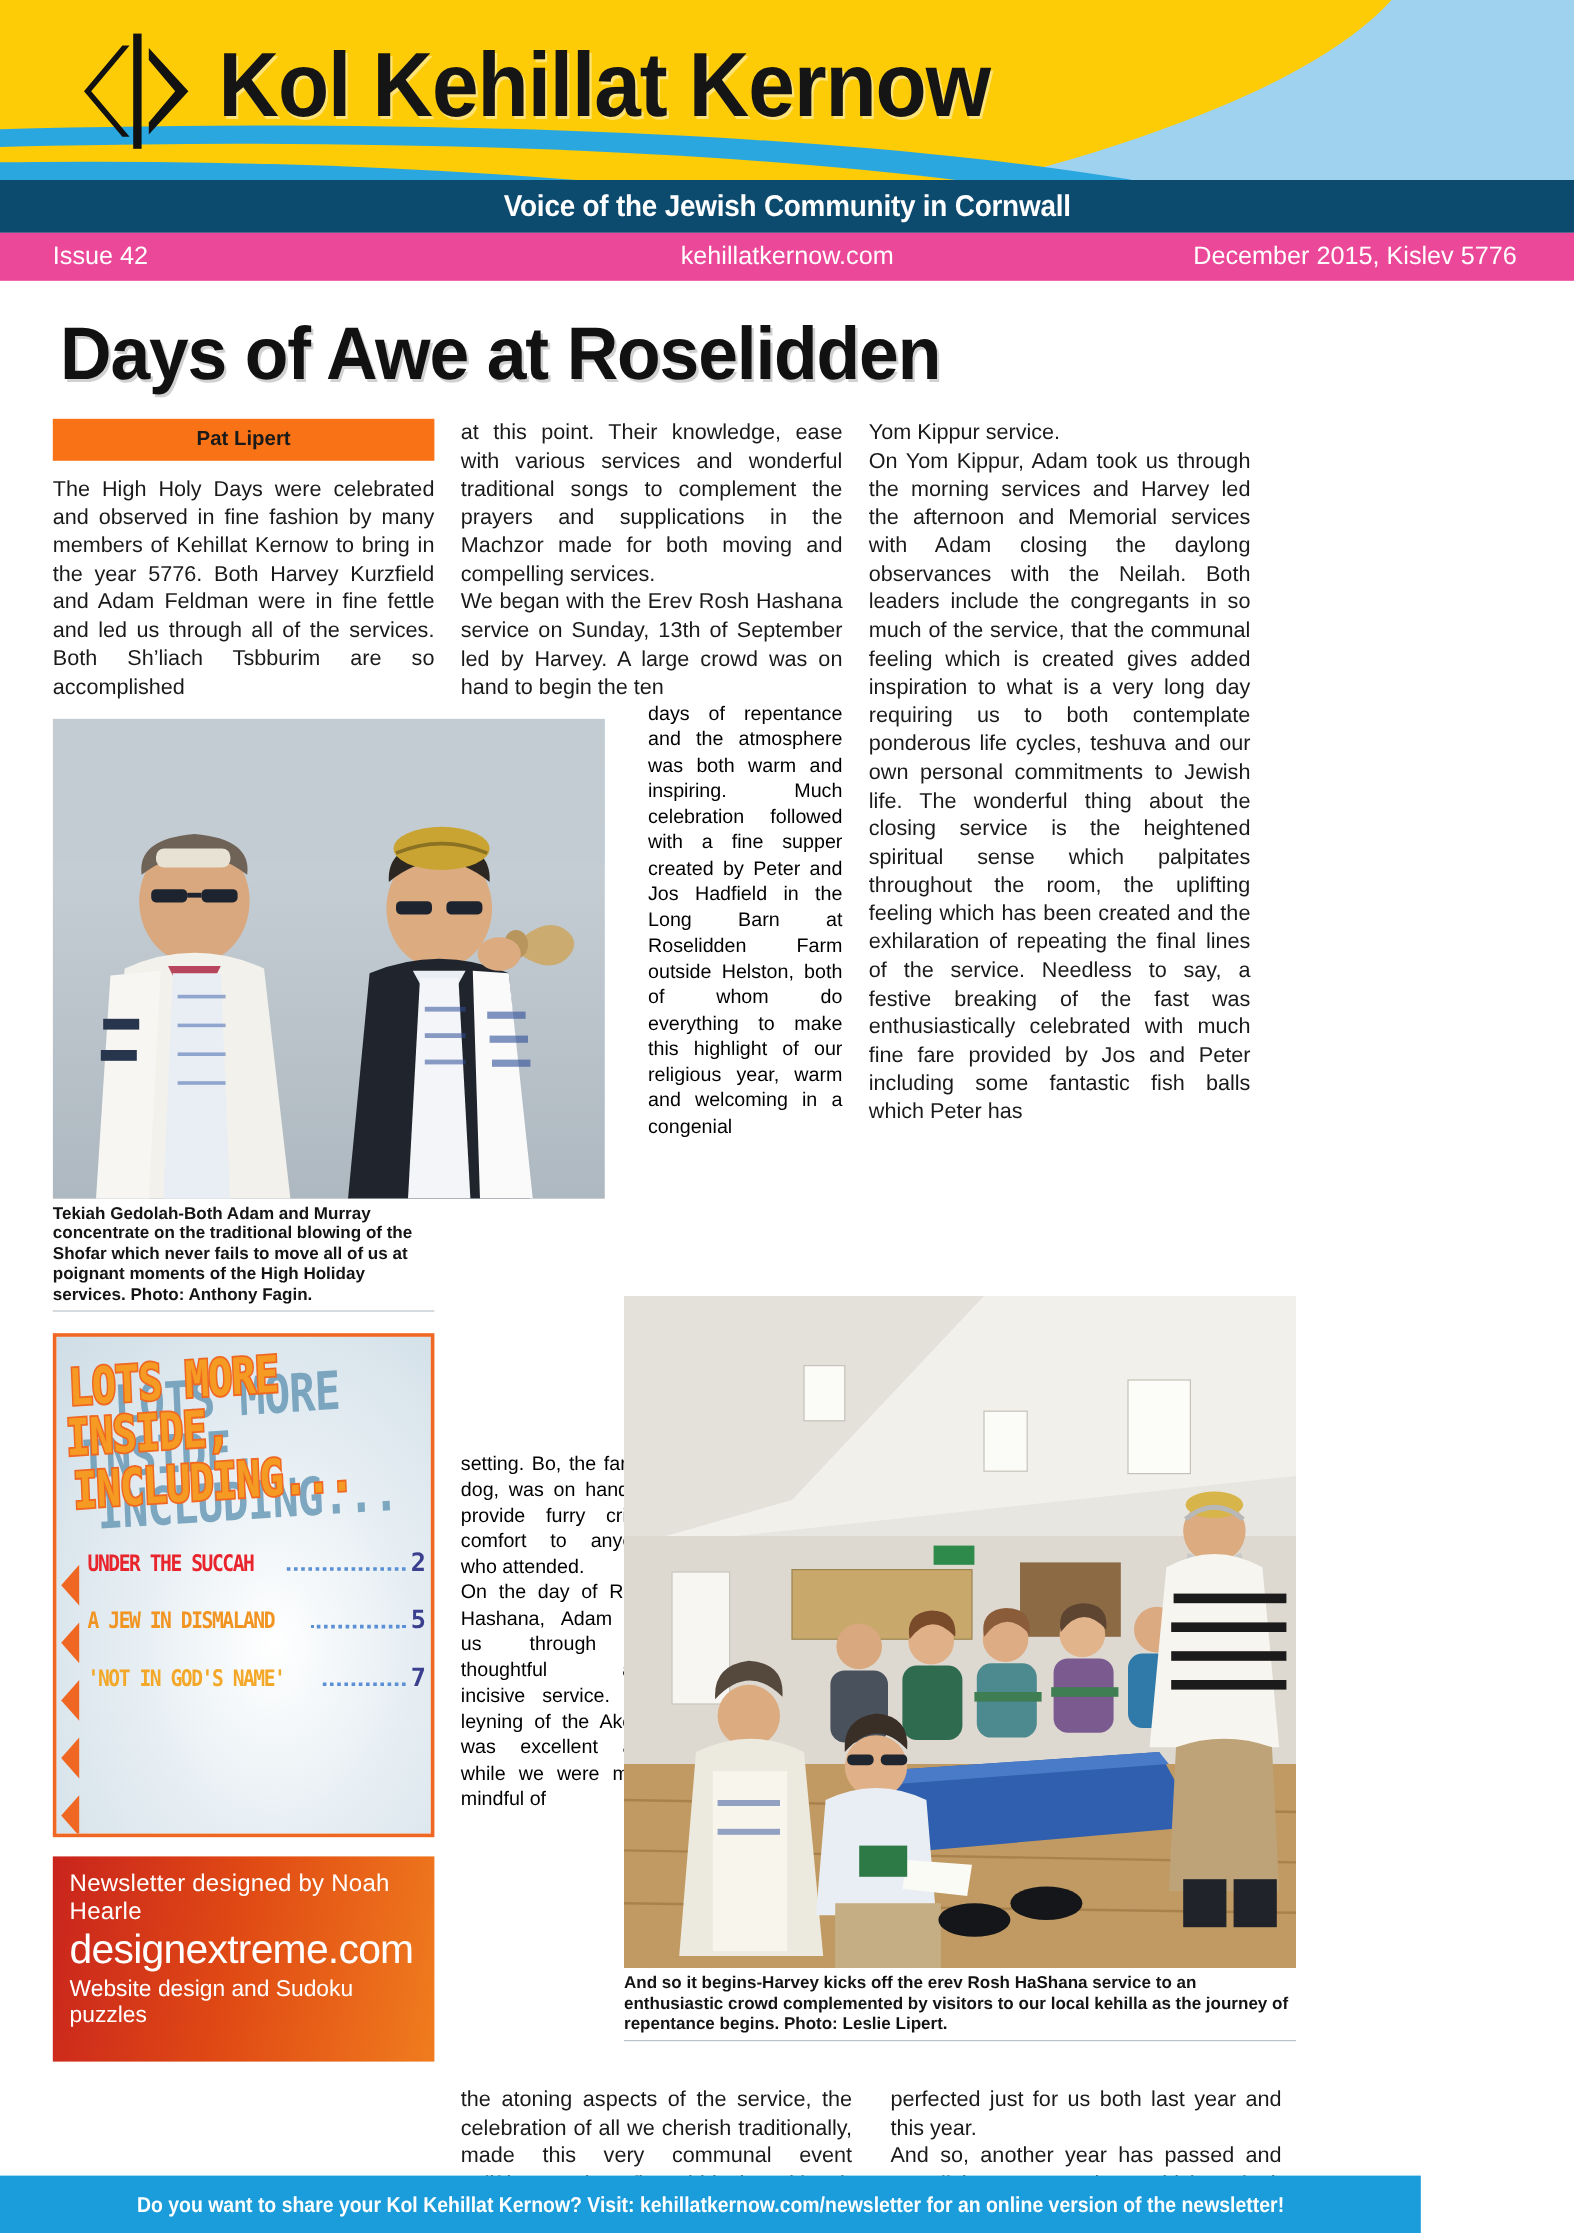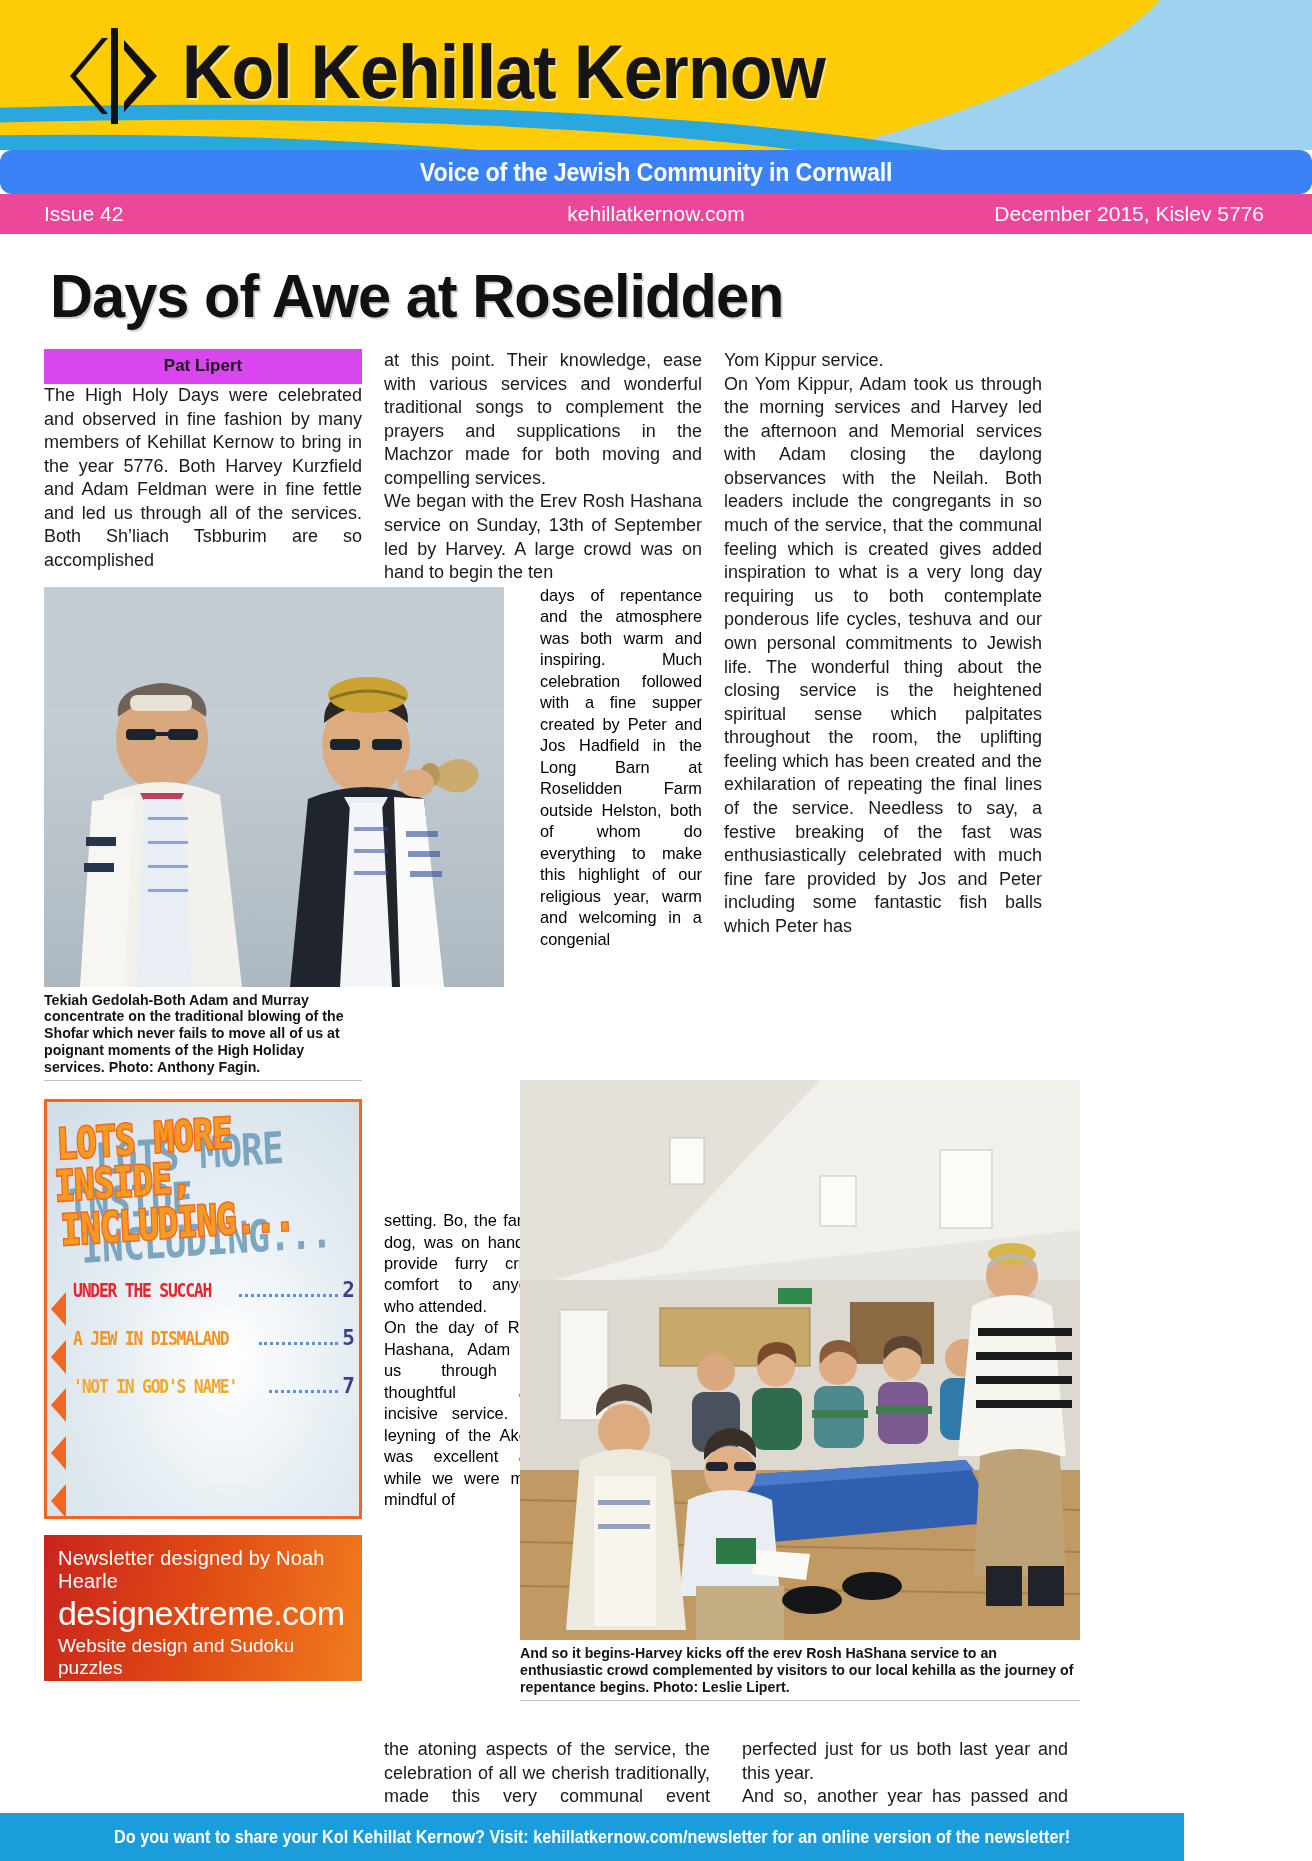--- a/index.html
+++ b/index.html
@@ -53,22 +53,22 @@
     color: #151515;
     font-family: "Liberation Sans Narrow", "Liberation Sans", sans-serif;
     transform: scaleX(0.92);
     transform-origin: left center;
     text-shadow: 2px 2px 0 rgba(255,255,255,0.45);
     white-space: nowrap;
   }
 
   
   .tagline-bar {
-    position: relative; height: 44px; background: #3b82f6;
-    display: flex; align-items: center; justify-content: center; border-radius: 12px;
+    position: relative; height: 44px; background: #0c4a6e;
+    display: flex; align-items: center; justify-content: center;
   }
   .tagline {
     color: #ffffff; font-size: 25px; font-weight: 700;
     transform: scaleX(0.93); letter-spacing: -0.2px;
     white-space: nowrap;
   }
 
   
   .issue-bar {
     height: 40px; background: #ec4899;
@@ -90,23 +90,23 @@
     text-shadow: 2px 2px 0 rgba(0,0,0,0.18);
   }
 
   .cols { display: flex; gap: 22px; align-items: flex-start; }
   .col { width: 318px; }
   .col-1 { width: 318px; }
   .col-2 { width: 318px; }
   .col-3 { width: 318px; }
 
   .byline {
-    background: #d946ef; color: #1a1a1a;
+    background: #f97316; color: #1a1a1a;
     font-size: 17px; font-weight: 700; text-align: center;
-    padding: 7px 0 8px; 
+    padding: 7px 0 8px; margin-bottom: 12px;
   }
 
   p.body {
     font-size: 18px; line-height: 1.31; color: #1a1a1a;
     text-align: justify; margin: 0 0 0 0;
     hyphens: auto;
   }
   p.body + p.body { margin-top: 0; }
 
   
@@ -164,21 +164,21 @@
   .chev-col { position: absolute; left: 0; top: 176px; width: 24px; }
   .chev {
     width: 0; height: 0; margin: 14px 0 0 4px;
     border-top: 17px solid transparent;
     border-bottom: 17px solid transparent;
     border-right: 15px solid #ef6722;
   }
 
   
   .ad-box {
-    width: 318px; margin-top: 16px; padding: 12px 14px 2px;
+    width: 318px; margin-top: 16px; padding: 12px 14px 27px;
     background: linear-gradient(100deg,#c9241d 0%, #e04a14 48%, #f07c1e 100%);
     color: #fff; position: relative; overflow: hidden;
   }
   .ad-line1 { font-size: 20px; font-weight: 400; letter-spacing: .2px; }
   .ad-line2 { font-size: 34px; font-weight: 400; letter-spacing: -.6px; margin: 1px 0 2px; }
   .ad-line3 { font-size: 19px; font-weight: 400; }
 
   
   .footer-bar {
     position: absolute; left: 0; bottom: 0; width: 1184px; height: 48px;

